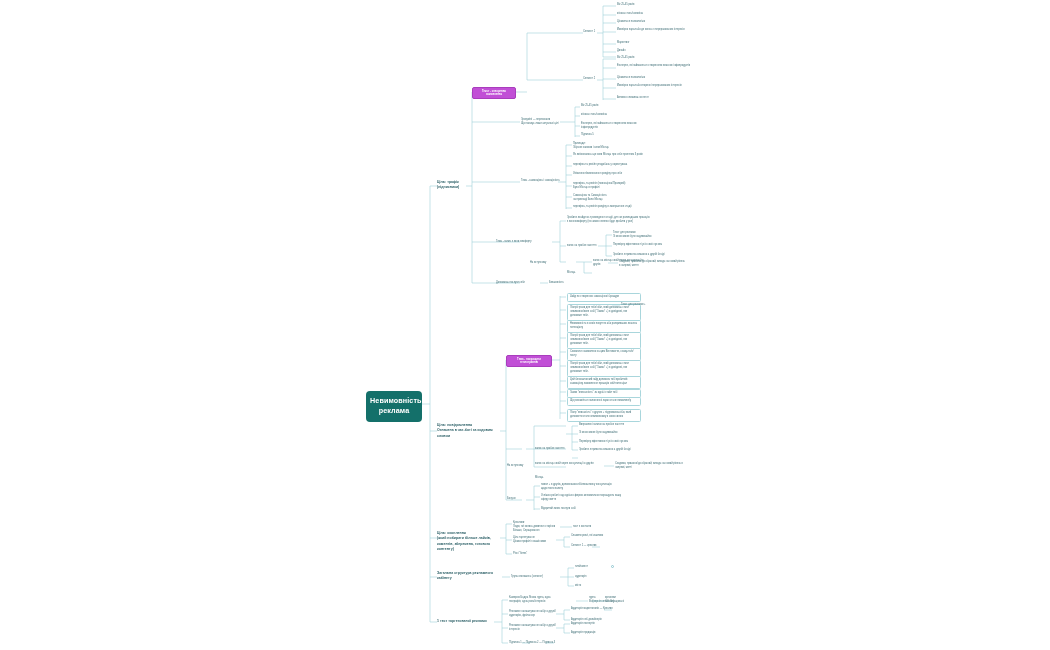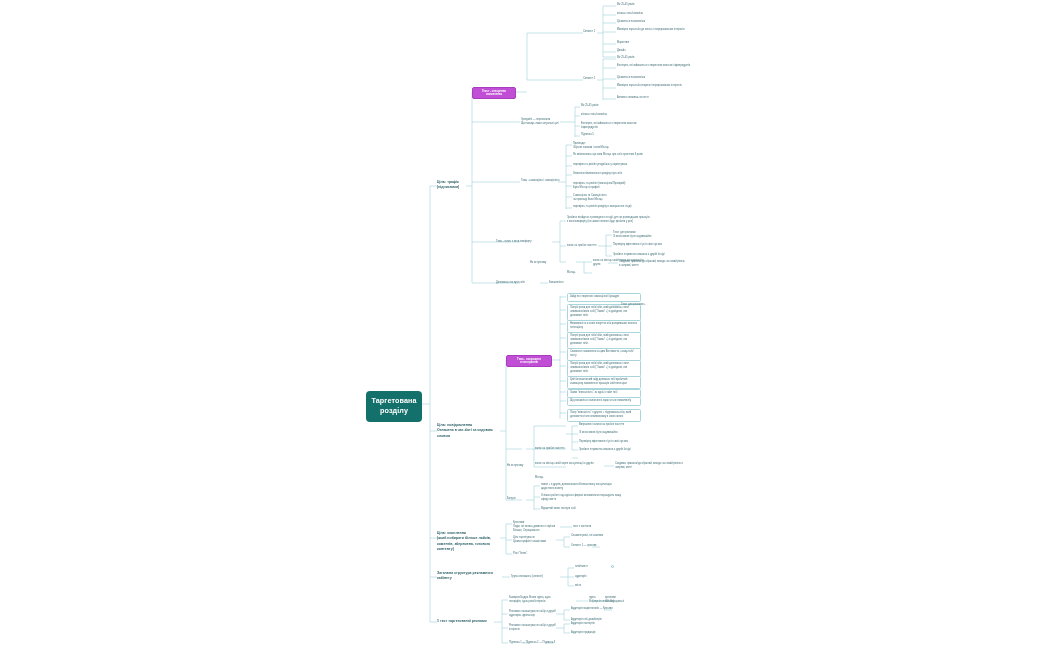--- a/index.html
+++ b/index.html
@@ -235,21 +235,21 @@
       <path d="M604,610 H612"></path>
       <path d="M556,628 H564"></path>
       <path d="M564,624 V633"></path>
       <path d="M564,624 H570"></path>
         <path d="M564,633 H570"></path>
       <path d="M522,643 H530"></path>
       <path d="M546,643 H554"></path>
     </g>
   </svg>
 
-  <div class="node root" style="left:366px;top:391px;width:56px;">Таргетована розділу</div>
+  <div class="node root" style="left:366px;top:391px;width:56px;">Невимовність реклама</div>
 
   <div class="node lvl1" style="left:437px;top:180px;width:52px;white-space:pre-line;">Ціль: трафік
 (підписники)</div>
 
   <div class="node lvl1" style="left:437px;top:423px;width:62px;white-space:pre-line;">Ціль: повідомлення
 Означена в чат-боті за ходовим словом</div>
 
   <div class="node lvl1" style="left:437px;top:531px;width:62px;white-space:pre-line;">Ціль: охоплення
 (який побирати більше лайків,
 коментів, збережень, готового

